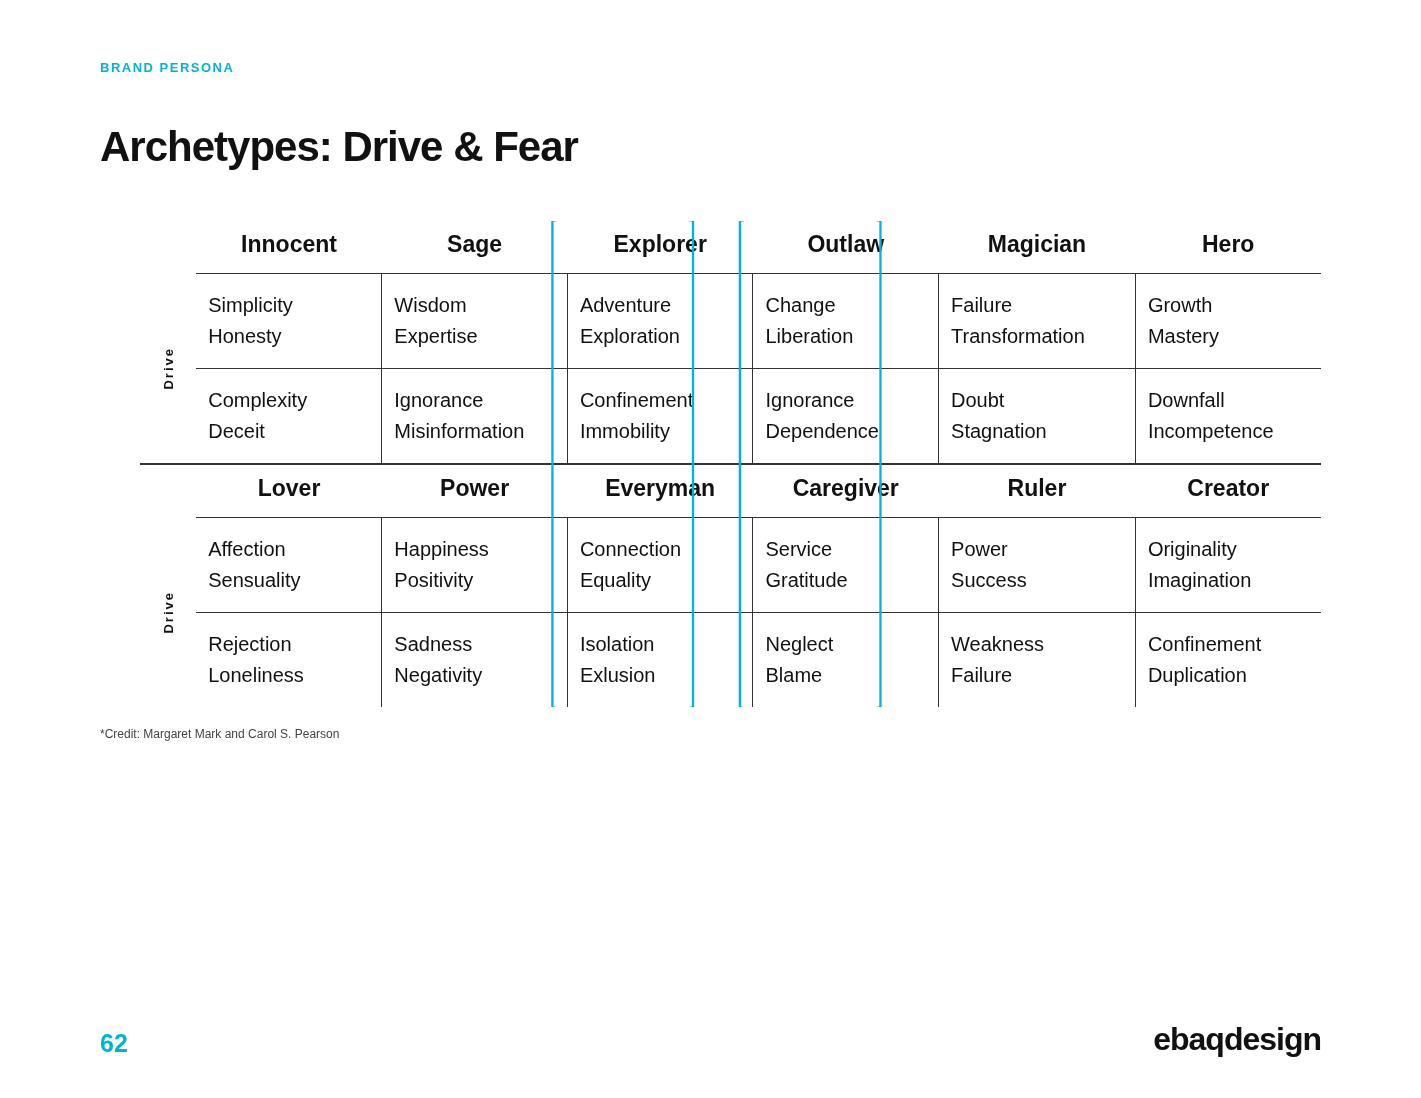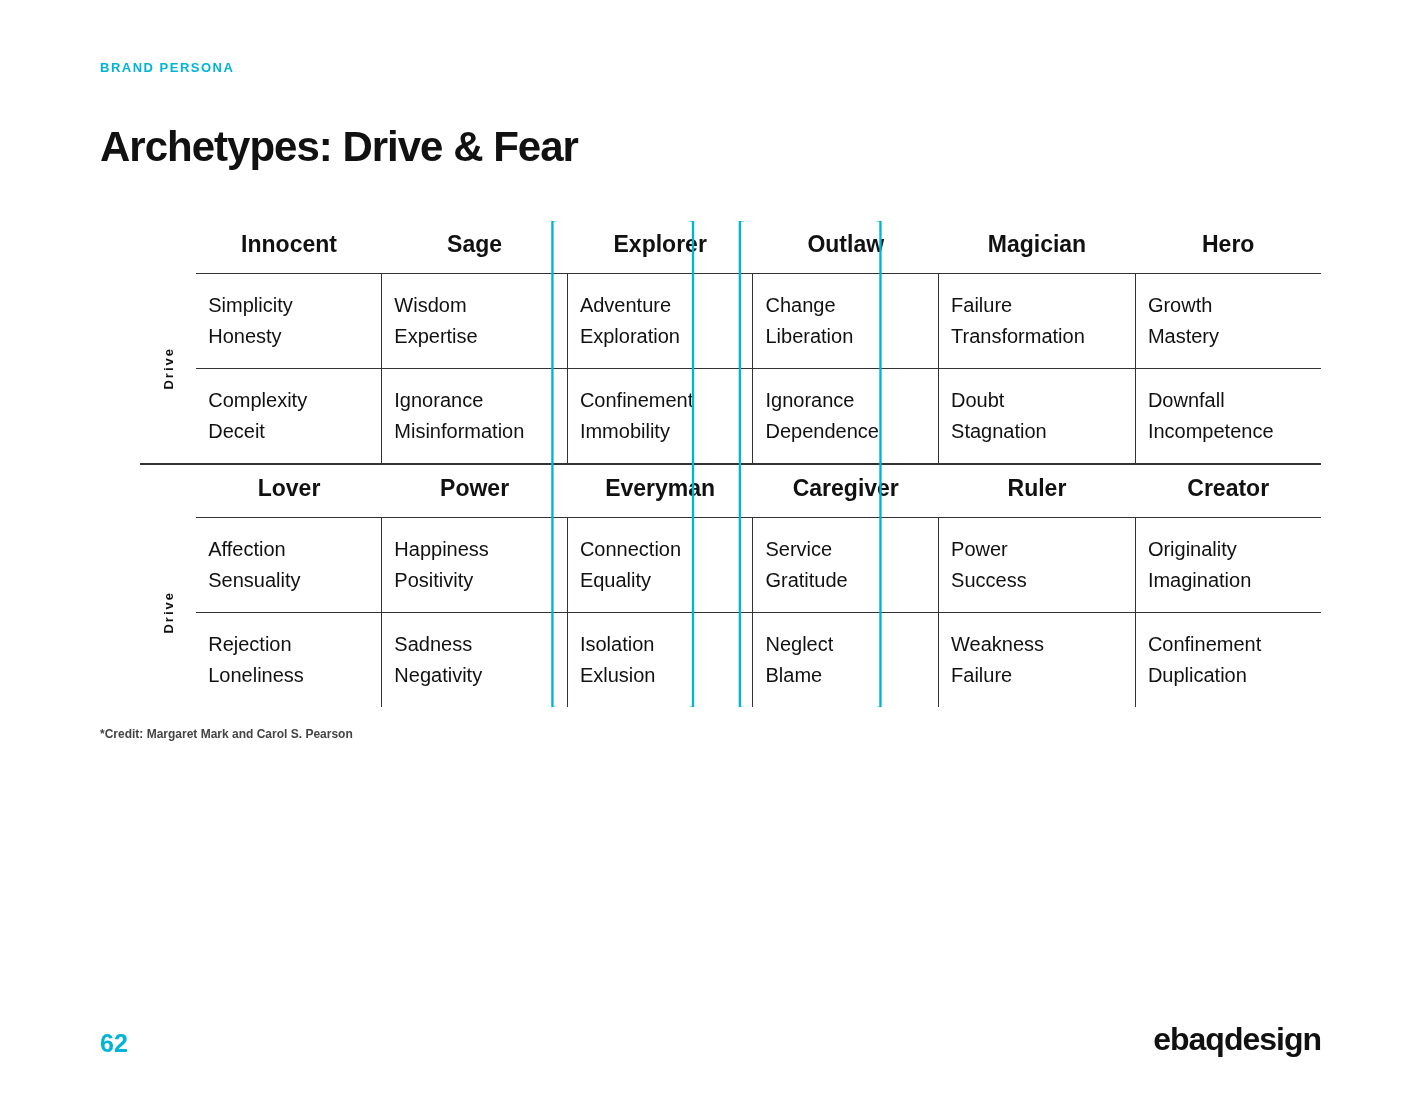--- a/index.html
+++ b/index.html
@@ -114,21 +114,21 @@
     }
 
     .footer-credit {
       font-size: 12px;
       color: #444;
       margin-top: 20px;
       font-style: normal;
     }
 
     .footer-credit strong {
-      font-weight: 700;
+      font-weight: 400;
       text-align: center;
     }
 
     .page-footer {
       position: absolute;
       bottom: 40px;
       left: 100px;
       right: 100px;
       display: flex;
       justify-content: space-between;

